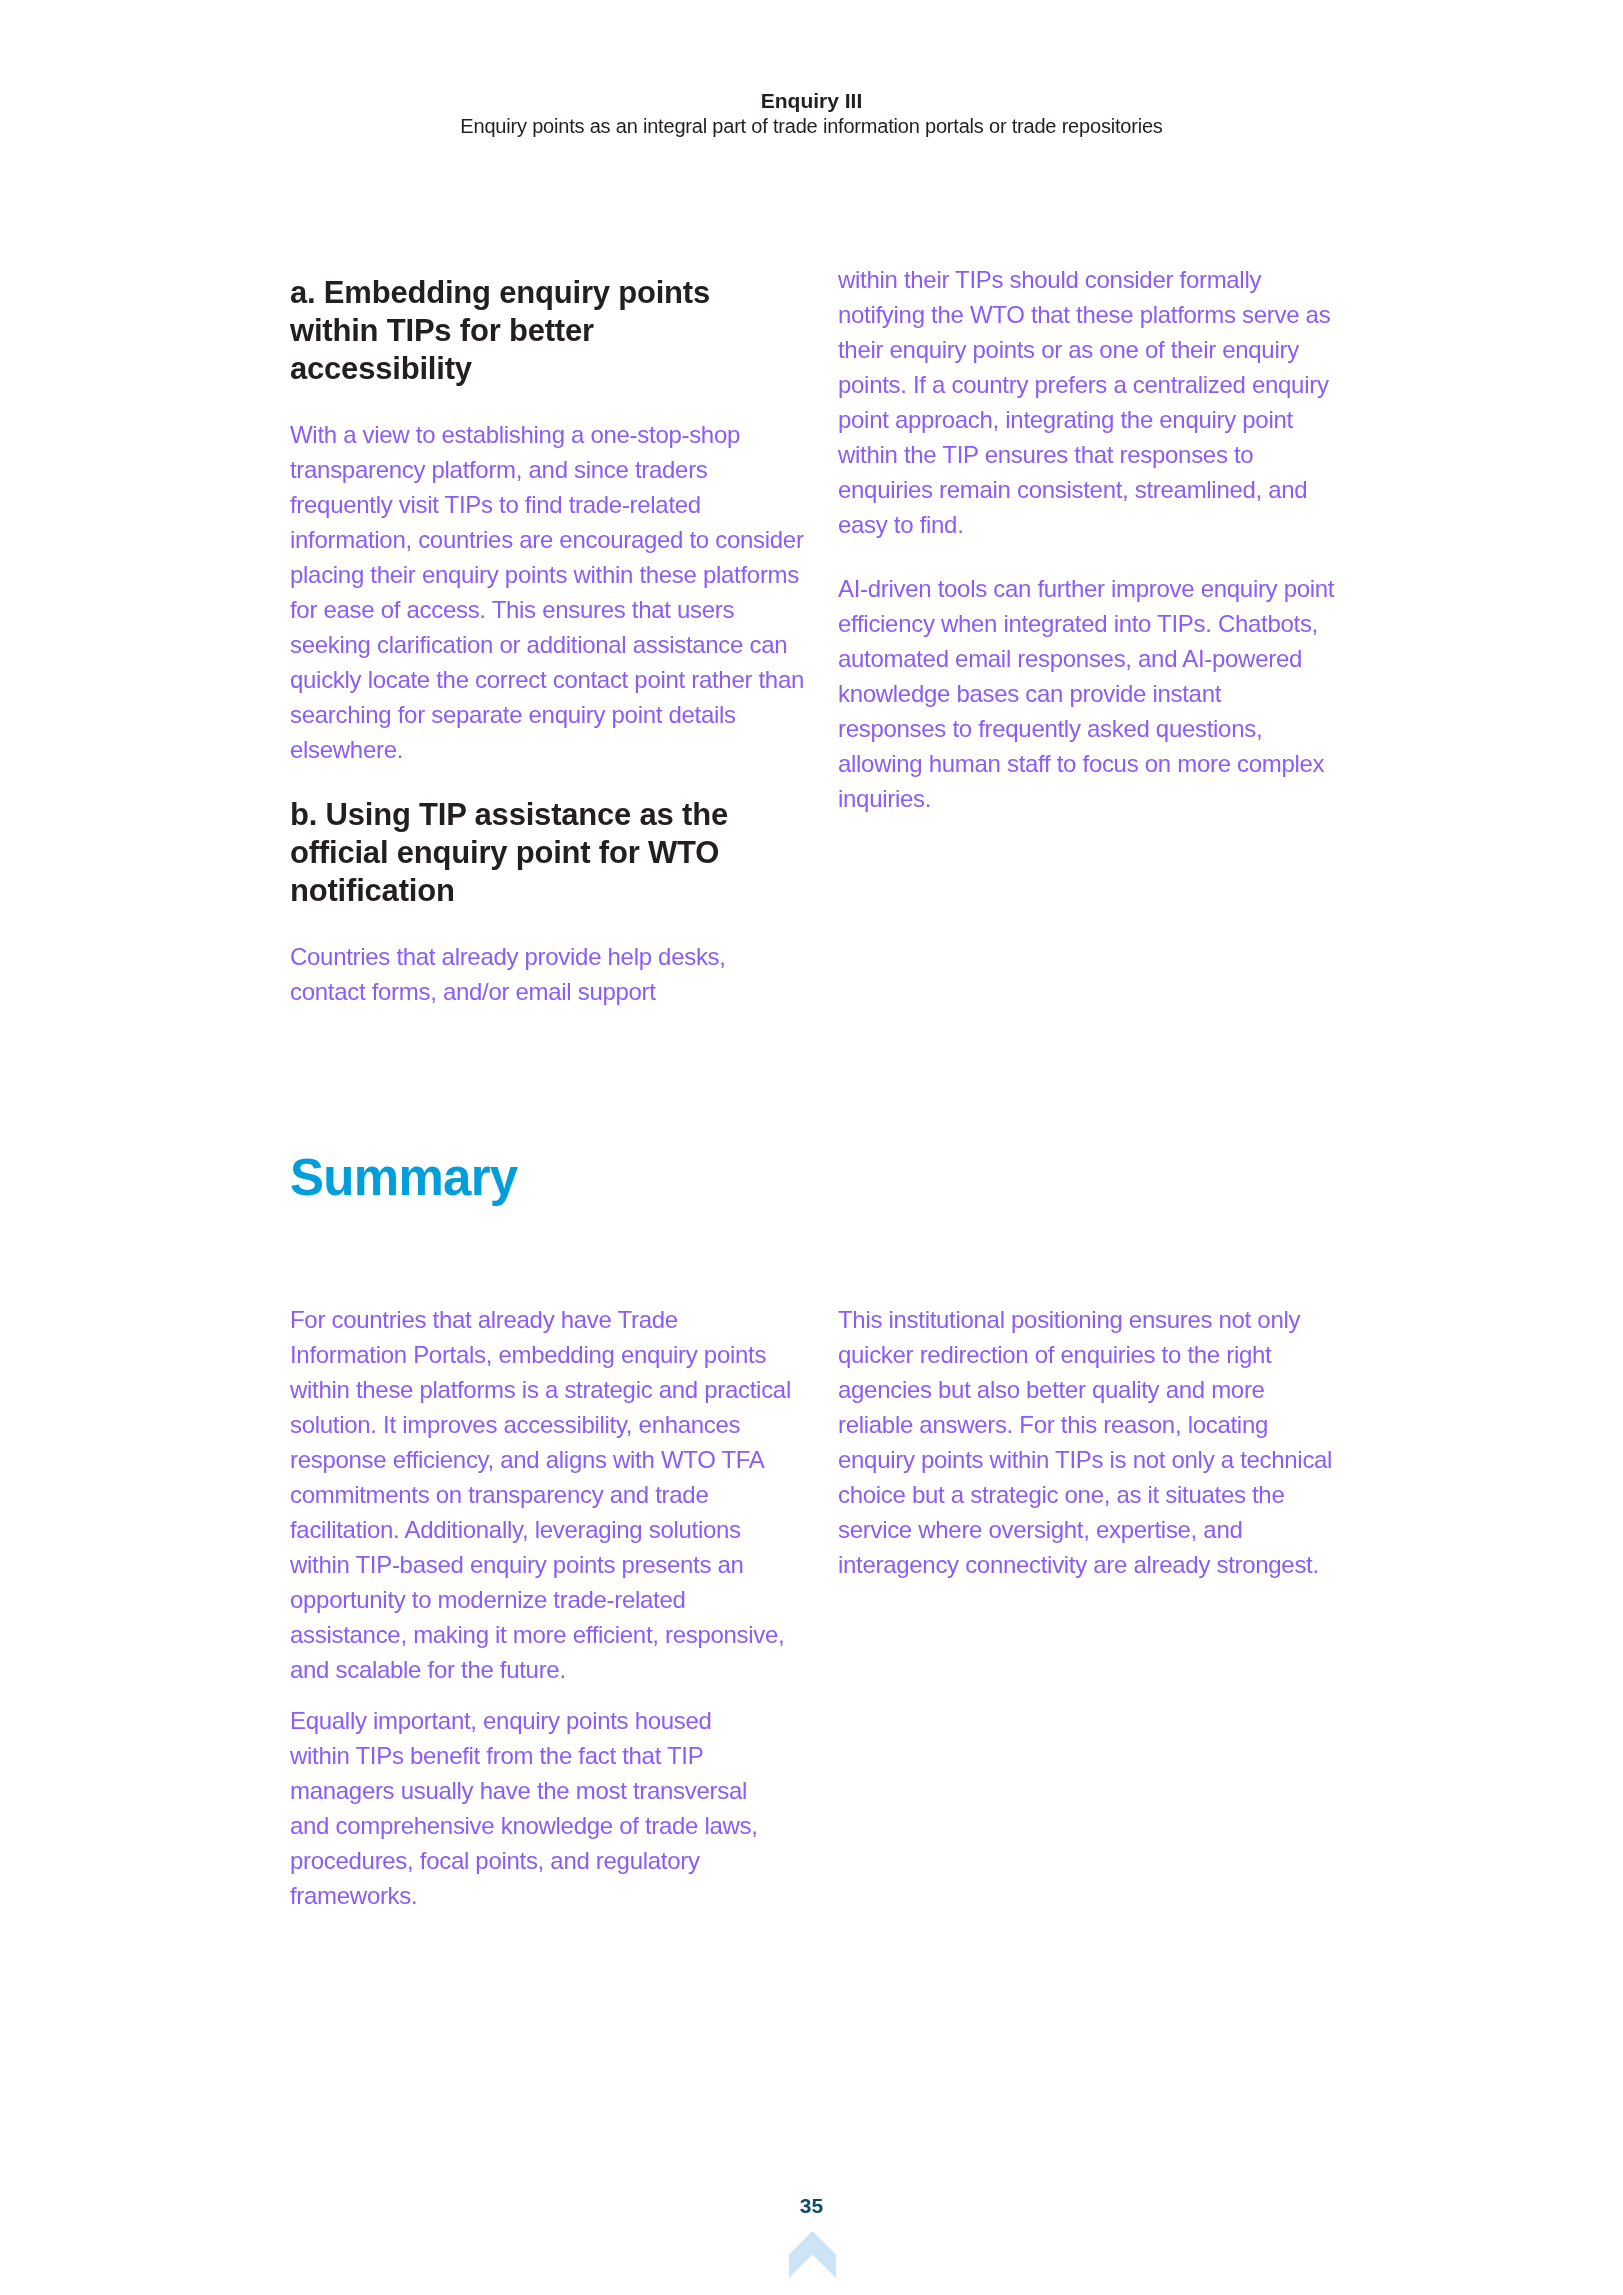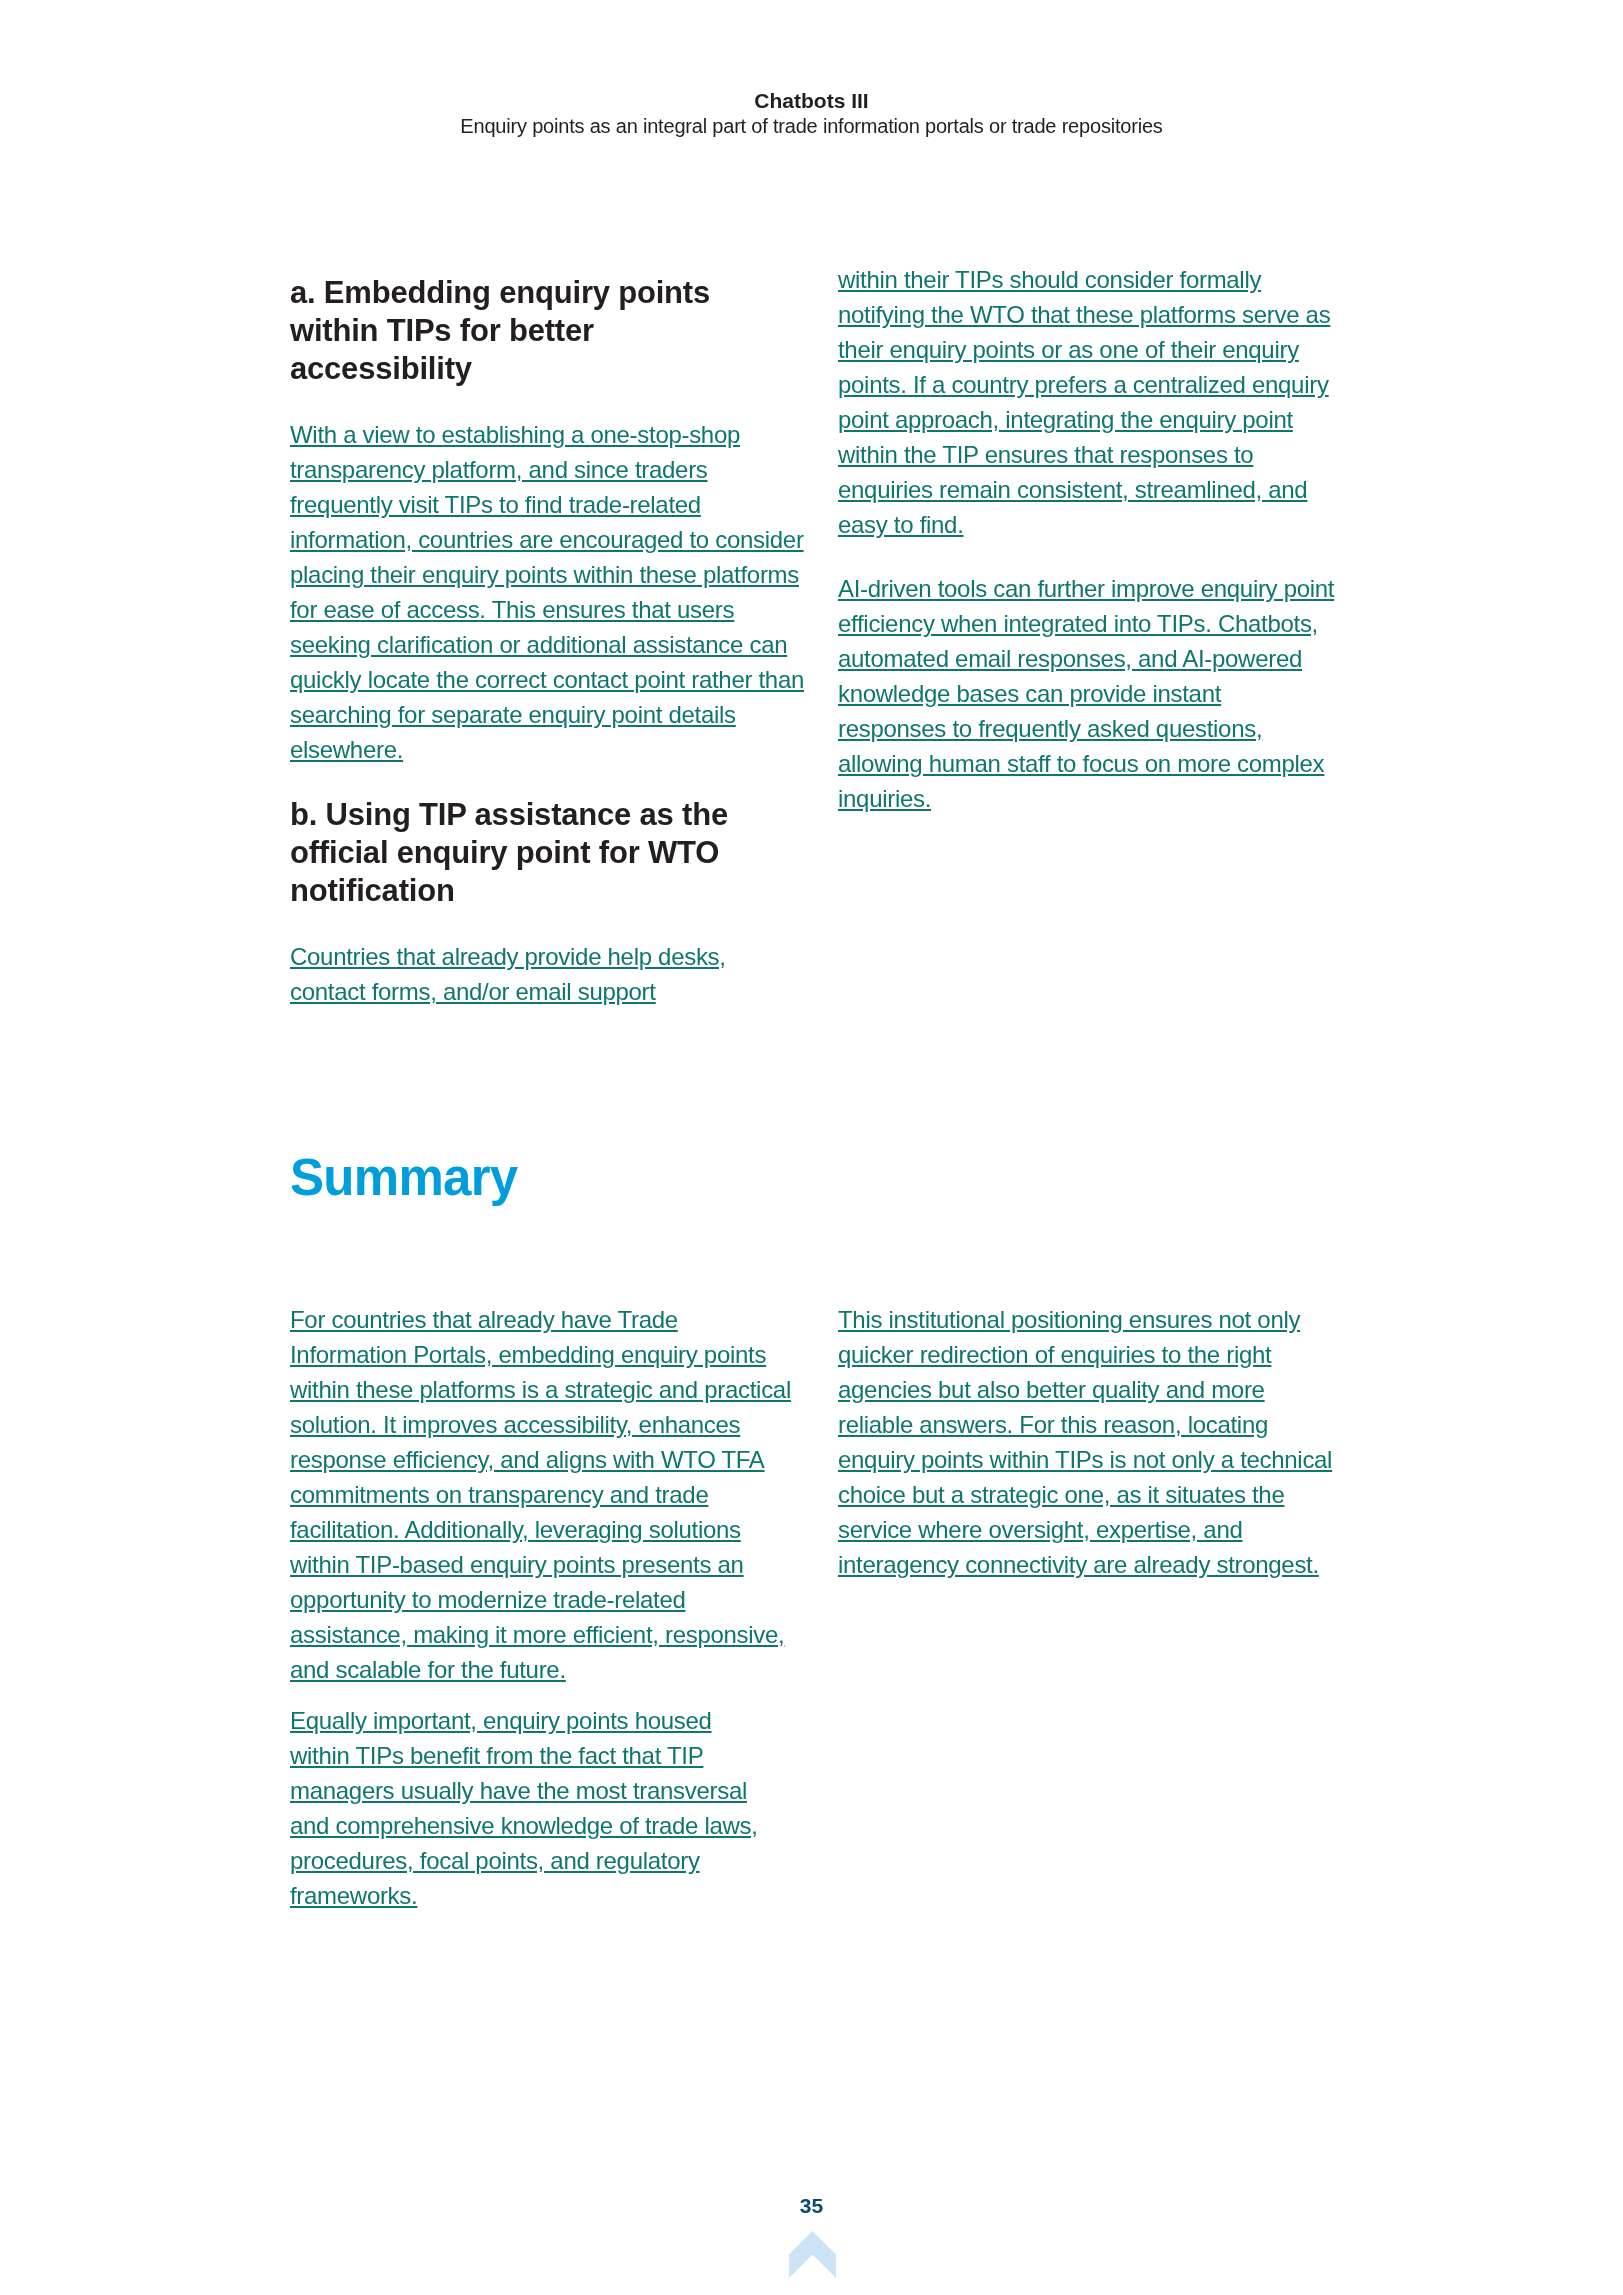--- a/index.html
+++ b/index.html
@@ -5,36 +5,36 @@
   html, body { margin: 0; padding: 0; background: #ffffff; }
   body { width: 1623px; height: 2295px; position: relative; overflow: hidden;
          font-family: "Liberation Sans", "DejaVu Sans", sans-serif; color: #231f20; }
   .header { position: absolute; top: 88px; left: 0; width: 1623px; text-align: center; }
   .chapter { font-weight: bold; font-size: 21px; line-height: 26px; color: #231f20; }
   .chapter-sub { font-size: 20px; line-height: 25px; color: #231f20; letter-spacing: -0.2px; }
   .col { position: absolute; width: 517px; }
   .col-left-top { left: 290px; top: 262px; margin-top: 12px; }
   .col-right-top { left: 838px; top: 262px; }
   h3 { font-weight: bold; font-size: 31px; line-height: 38px; margin: 0 0 29px 0; color: #231f20; letter-spacing: -0.2px; }
-  p { font-size: 24px; line-height: 35px; margin: 0; color: #0f766e; letter-spacing: -0.3px; text-decoration: underline; }
+  p { font-size: 24px; line-height: 35px; margin: 0; color: #8b5cf6; letter-spacing: -0.3px; }
   .gap-after { margin-bottom: 29px; }
   .summary-title { position: absolute; left: 290px; top: 1142px; font-weight: bold; font-size: 51px; line-height: 72px;
                    color: #009edb; letter-spacing: -0.7px; margin: 0; }
   .col-left-sum { left: 290px; top: 1302px; }
   .col-right-sum { left: 838px; top: 1302px; }
   .p-gap { margin-bottom: 16px; }
   .page-num { position: absolute; top: 2193px; left: 0; width: 1623px; text-align: center; font-weight: bold;
               font-size: 21px; line-height: 26px; color: #0c4a6e; }
   .nav-up { position: absolute; left: 789px; top: 2231px; width: 47px; height: 47px; cursor: pointer; }
 </style>
 </head>
 <body>
 
 <div class="header">
-  <div class="chapter">Chatbots III</div>
+  <div class="chapter">Enquiry III</div>
   <div class="chapter-sub">Enquiry points as an integral part of trade information portals or trade repositories</div>
 </div>
 
 <div class="col col-left-top">
   <h3 style="width:471px;">a. Embedding enquiry points within TIPs for better accessibility</h3>
   <p class="gap-after" style="width:517px;">With a view to establishing a one-stop-shop transparency platform, and since traders frequently visit TIPs to find trade-related information, countries are encouraged to consider placing their enquiry points within these platforms for ease of access. This ensures that users seeking clarification or additional assistance can quickly locate the correct contact point rather than searching for separate enquiry point details elsewhere.</p>
   <h3 style="width:497px;">b. Using TIP assistance as the official enquiry point for WTO notification</h3>
   <p style="width:497px;">Countries that already provide help desks, contact forms, and/or email support</p>
 </div>
 

